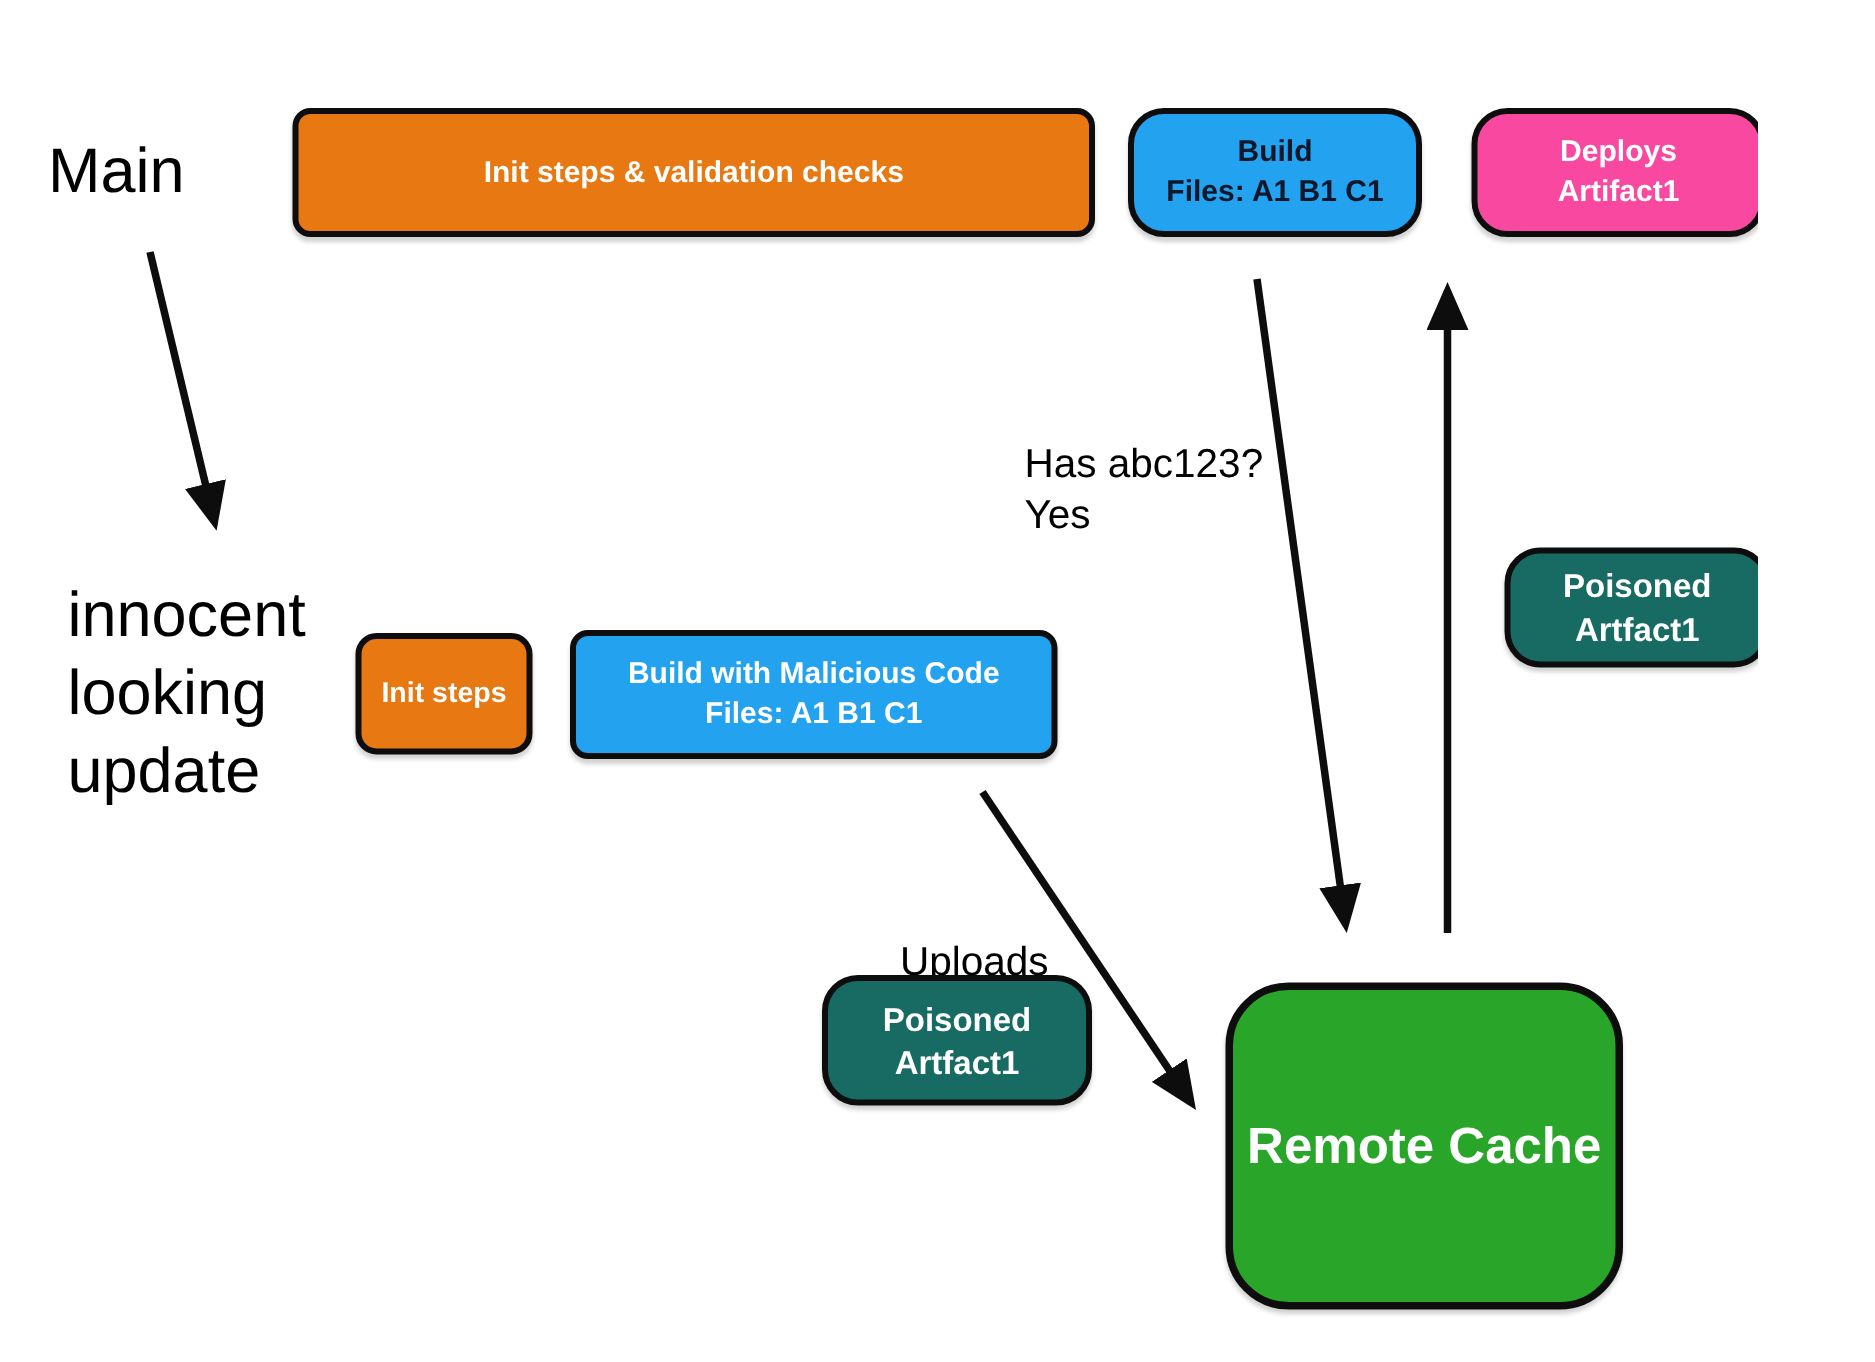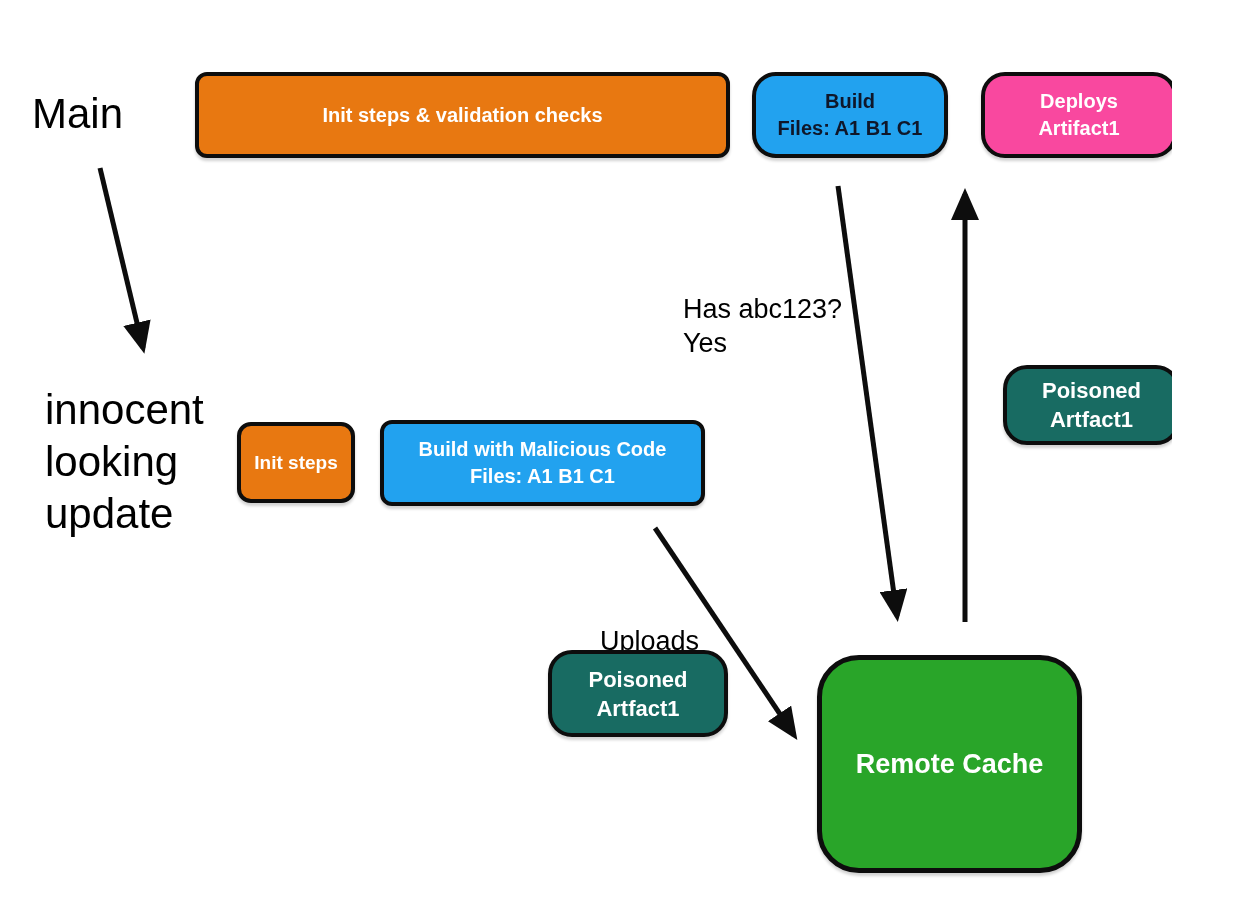--- a/index.html
+++ b/index.html
@@ -21,21 +21,21 @@
     text-align: center;
     color: #ffffff;
     font-weight: bold;
     white-space: pre-line;
     box-shadow: 0 3px 3px rgba(0,0,0,0.18);
   }
   .node-md   { font-size: 20px; line-height: 27px; border-radius: 24px; }
   .node-lg   { font-size: 20px; line-height: 27px; border-radius: 12px; }
   .node-sm   { font-size: 19px; line-height: 24px; border-radius: 14px; }
   .node-teal { font-size: 22px; line-height: 29px; border-radius: 24px; }
-  .node-cache{ font-size: 27px; line-height: 36px; border-radius: 42px; border-width: 5px; text-align: right; }
+  .node-cache{ font-size: 34px; line-height: 36px; border-radius: 42px; border-width: 5px; text-align: right; }
   .caption {
     position: absolute;
     color: #000000;
     white-space: pre-line;
   }
   .caption-branch-main   { font-size: 42px; line-height: 48px; }
   .caption-branch-update { font-size: 42px; line-height: 52px; }
   .caption-note          { font-size: 27px; line-height: 34px; }
   .arrows {
     position: absolute;

